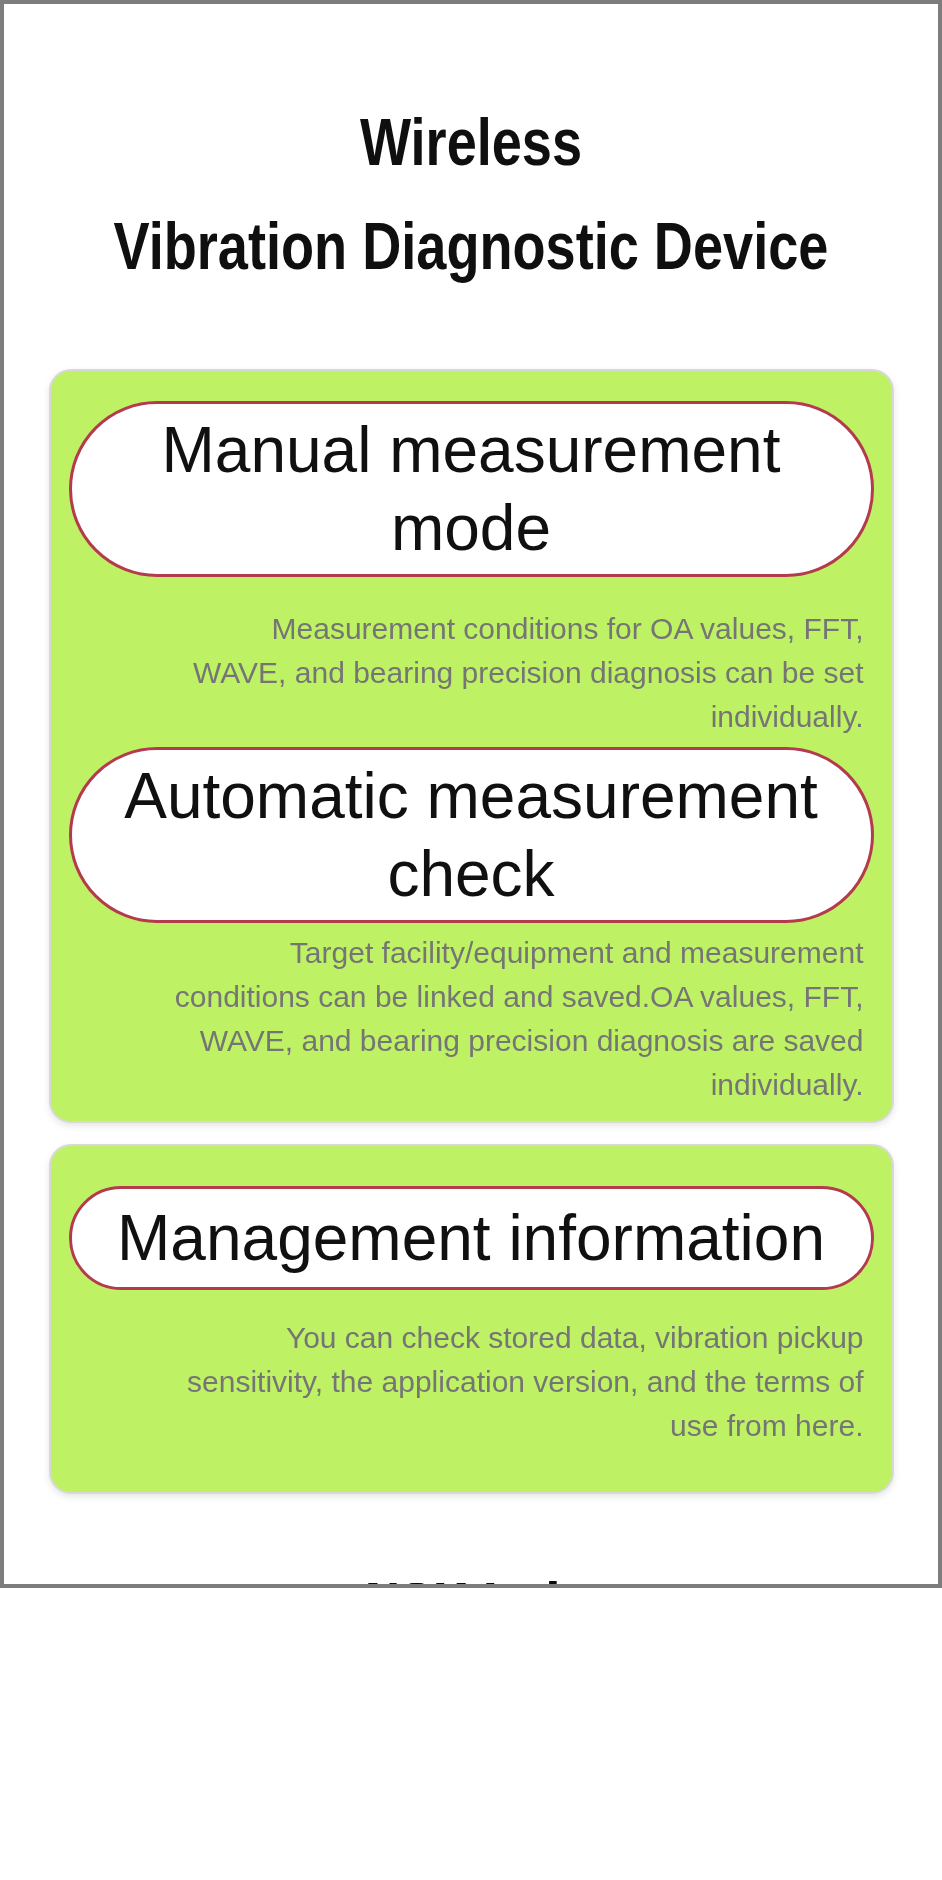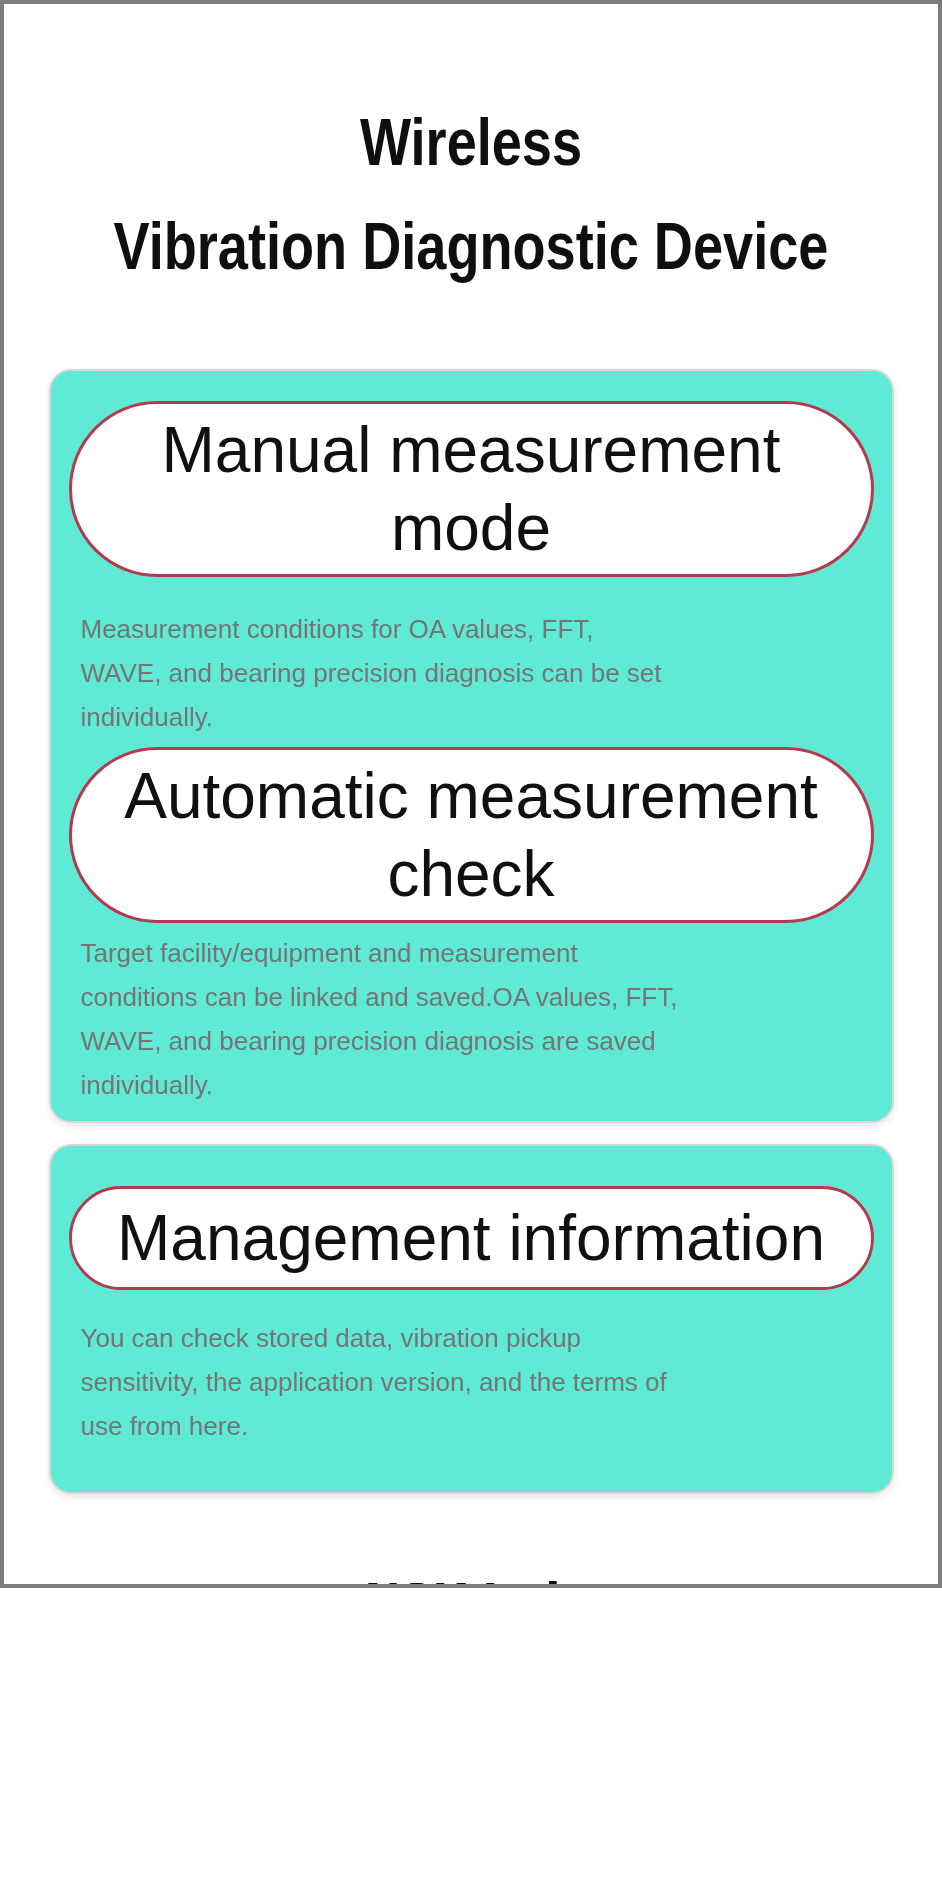--- a/index.html
+++ b/index.html
@@ -30,21 +30,21 @@
     transform:scaleX(0.82);
     transform-origin:50% 50%;
     letter-spacing:0;
   }
   .app-title span{display:block;}
   
   .card{
     box-sizing:border-box;
     width:845px;
     margin:17px auto;
-    background:#5eead4;
+    background:#bef264;
     border:2px solid var(--card-border);
     border-radius:22px;
     box-shadow:0 3px 7px rgba(0,0,0,0.10);
   }
   .card-modes{margin-top:71px;padding:30px 18px 14px;}
   .card-management{margin-top:21px;padding:40px 18px 44px;}
   
   .pill{
     display:flex;
     align-items:center;
@@ -60,24 +60,25 @@
     text-align:center;
     white-space:pre-line;
     cursor:pointer;
     padding:0;
   }
   .pill-lg{height:176px;border-radius:90px;}
   .pill-sm{height:104px;border-radius:54px;}
   
   .desc{
     margin:30px 10px 0 12px;
-    font-size:26px;
+    font-size:30px;
     line-height:44px;
     color:var(--txt-gray);
     white-space:pre-line;
+    text-align:right;
   }
   .desc-tight{margin-top:8px;}
   .desc-mgmt{margin-top:26px;}
   .desc-close{margin-top:30px;}
   .pill-gap{margin-top:8px;}
   .pill-gap-sm{margin-top:12px;}
   
   .footer{
     margin-top:78px;
     text-align:center;

